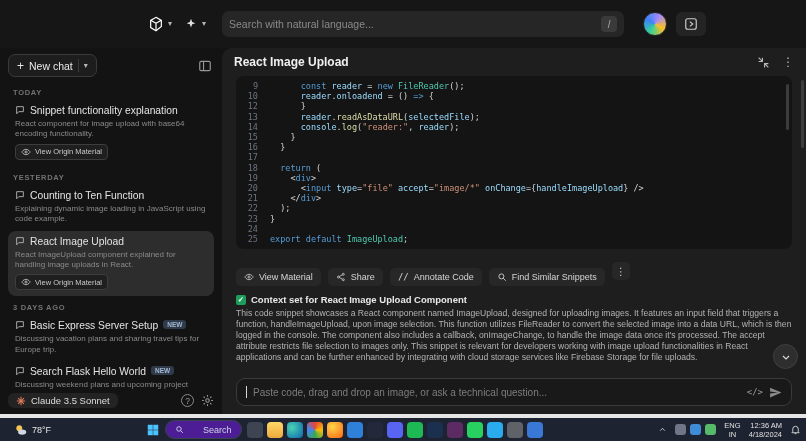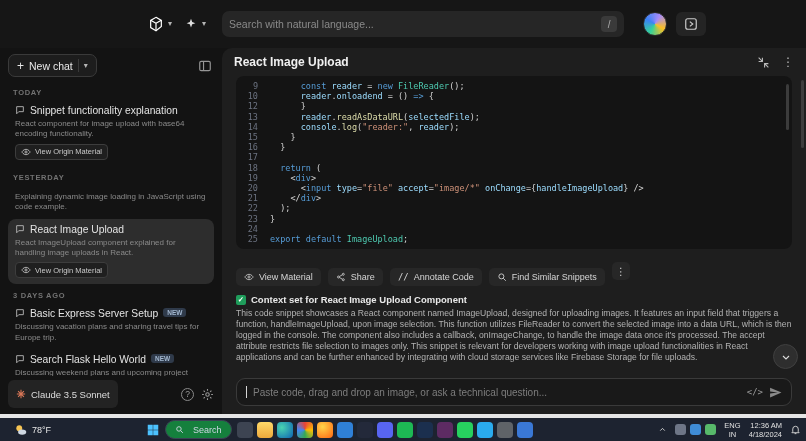--- a/index.html
+++ b/index.html
@@ -30,21 +30,21 @@
   .section-label{font-size:7.5px;letter-spacing:.7px;color:#737373;margin:7px 5px 3px;font-weight:bold}
   .chat-item{border-radius:8px;padding:5px 7px;margin-bottom:1px;cursor:pointer}
   .chat-item.selected{background:#2d2d2d}
   .ci-head{display:flex;align-items:flex-start;gap:5px;min-height:12px}
   .ci-icon{display:flex;flex:0 0 auto}
   .ci-title{font-size:10.3px;color:#e3e3e3;white-space:nowrap;overflow:hidden;text-overflow:ellipsis}
   .ci-badge{font-size:6.5px;background:#2f3a4a;color:#a3b8d0;padding:1px 4px;border-radius:3px;font-weight:bold;flex:0 0 auto}
   .ci-desc{font-size:8px;color:#8a8a8a;line-height:1.3;margin-top:2px;display:-webkit-box;-webkit-line-clamp:2;-webkit-box-orient:vertical;overflow:hidden}
   .ci-chip{display:inline-flex;align-items:center;gap:4px;margin-top:4px;border:1px solid #3d3d3d;background:#1f1f1f;border-radius:4px;padding:2px 5px;font-size:7.5px;color:#c9c9c9;cursor:pointer}
   .sb-bottom{display:flex;align-items:center;gap:7px;margin-top:4px}
-  .model-pill{display:flex;align-items:center;gap:5px;background:#232323;border-radius:6px;height:28px;padding:0 8px;color:#ddd;font-size:9.5px;cursor:pointer}
+  .model-pill{display:flex;align-items:center;gap:5px;background:#232323;border-radius:6px;height:15px;padding:0 8px;color:#ddd;font-size:9.5px;cursor:pointer}
   .sb-spacer{flex:1}
   .help{width:13px;height:13px;border:1px solid #8a8a8a;border-radius:50%;color:#9a9a9a;font-size:8.5px;display:flex;align-items:center;justify-content:center;cursor:pointer}
   .gearwrap{display:flex;cursor:pointer}
 
   
   .main{flex:1;background:#1e1e1e;border-top-left-radius:10px;display:flex;flex-direction:column;min-width:0;position:relative}
   .main-header{flex:0 0 26px;display:flex;align-items:center;padding:2px 12px 0;gap:12px}
   .main-title{font-size:12px;font-weight:bold;color:#f0f0f0;flex:1}
   .hicon{color:#bbb;display:flex;cursor:pointer;font-size:12px;line-height:1}
   .message-area{flex:1;min-height:0;overflow:hidden;padding:2px 14px 0;position:relative}
@@ -69,21 +69,21 @@
   .input-ph{flex:1;font-size:10px;color:#7d7d7d;white-space:nowrap;overflow:hidden}
   .code-ic{font-family:"DejaVu Sans Mono",monospace;font-size:9px;color:#9a9a9a;cursor:pointer}
   .send{display:flex;color:#8a8a8a;cursor:pointer}
   .panel-scrollbar{position:absolute;right:2px;top:32px;width:3px;height:68px;background:#3d3d3d;border-radius:2px}
 
   
   .taskbar{flex:0 0 27px;background:#1d2330;border-top:4px solid #e5e5e5;display:flex;align-items:center;position:relative;padding:0 14px;color:#ddd}
   .weather{display:flex;align-items:center;gap:4px;font-size:9px;color:#e8e8e8;cursor:pointer}
   .tb-center{position:absolute;left:146px;top:0;bottom:0;display:flex;align-items:center;gap:5px}
   .start{display:flex;cursor:pointer}
-  .tb-search{display:flex;align-items:center;gap:9px;background:#15803d;border:1px solid #3a4254;border-radius:11px;height:19px;padding:0 9px;font-size:9px;color:#cfd6e4;cursor:pointer}
+  .tb-search{display:flex;align-items:center;gap:19px;background:#4c1d95;border:1px solid #3a4254;border-radius:11px;height:19px;padding:0 9px;font-size:9px;color:#cfd6e4;cursor:pointer}
   .tb-apps{display:flex;align-items:center;gap:4px}
   .tb-app{width:16px;height:16px;border-radius:4px;cursor:pointer}
   .tb-right{position:absolute;right:5px;top:0;bottom:0;display:flex;align-items:center;gap:8px}
   .tray{display:flex;align-items:center;gap:4px}
   .tray .tb-app{width:11px;height:11px;border-radius:3px}
   .chev{display:flex;color:#d6d6d6;cursor:pointer}
   .lang{font-size:7.5px;text-align:center;line-height:1.2;color:#e0e0e0;cursor:pointer}
   .clock{font-size:7.5px;text-align:right;line-height:1.2;color:#e0e0e0;cursor:pointer}
   .bell{display:flex;color:#d6d6d6;cursor:pointer}
 </style>
@@ -157,20 +157,28 @@
               <span style="display: flex;">
                 <svg width="10" height="10" viewBox="0 0 24 24" fill="none" stroke="currentColor" stroke-width="2">
                   <path d="M2 12s4-6.5 10-6.5S22 12 22 12s-4 6.5-10 6.5S2 12 2 12z"></path>
                   <circle cx="12" cy="12" r="2.6"></circle>
                 </svg>
               </span>
               <span>View Origin Material</span>
             </div></div>
           <div class="section-label">YESTERDAY</div>
           <div class="chat-item">
+            <div class="ci-head">
+              <span class="ci-icon">
+                <svg width="10" height="10" viewBox="0 0 24 24" fill="none" stroke="#b5b5b5" stroke-width="2.2">
+                  <path d="M4 4h16v12H9l-5 5z"></path>
+                </svg>
+              </span>
+              <span class="ci-title">Counting to Ten Function</span>
+            </div>
             <div class="ci-desc">Explaining dynamic image loading in JavaScript using code example.</div>
           </div>
           <div class="chat-item selected"><div class="ci-head">
               <span class="ci-icon">
                 <svg width="10" height="10" viewBox="0 0 24 24" fill="none" stroke="#b5b5b5" stroke-width="2.2">
                   <path d="M4 4h16v12H9l-5 5z"></path>
                 </svg>
               </span>
               <span class="ci-title">React Image Upload</span>
             </div><div class="ci-desc">React ImageUpload component explained for handling image uploads in React.</div><div class="ci-chip">

